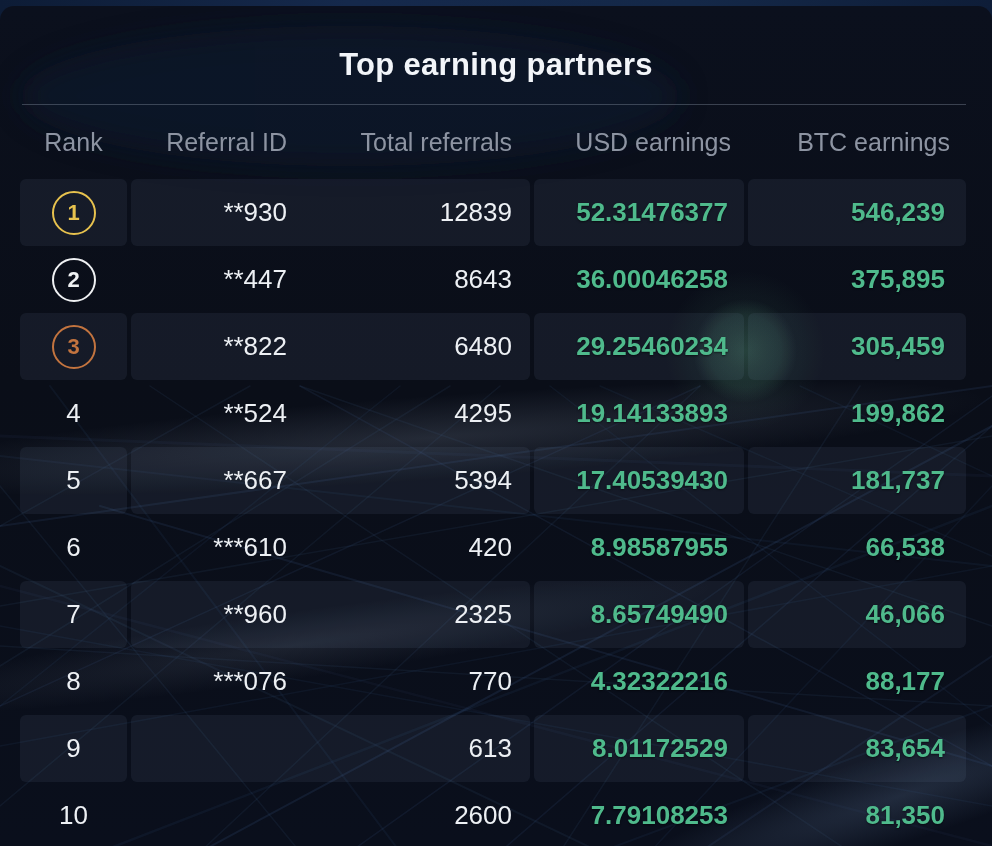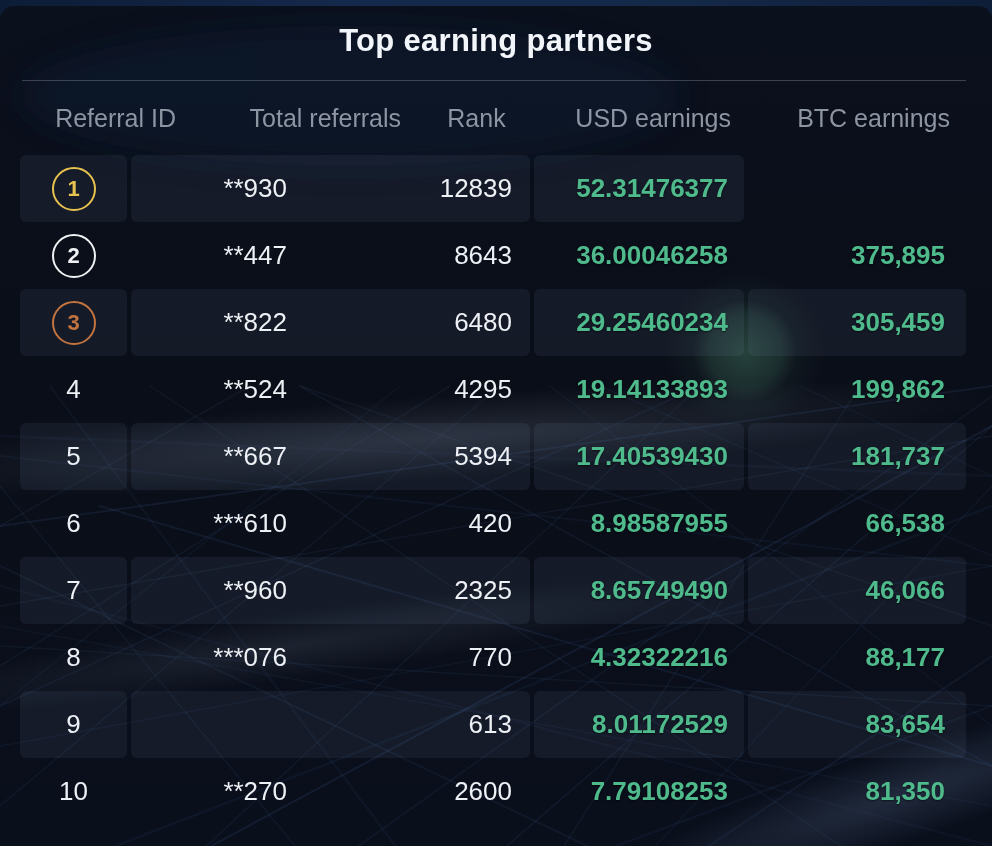--- a/index.html
+++ b/index.html
@@ -9,21 +9,21 @@
     font-family:"Liberation Sans","DejaVu Sans",sans-serif;
   }
   .card{
     position:relative;margin-top:6px;height:840px;overflow:hidden;
     border-radius:14px 14px 0 0;
     background:linear-gradient(180deg,#0b101d 0%,#0a0e18 45%,#0a0f1c 100%);
   }
   .bg-art{position:absolute;inset:0;z-index:0;pointer-events:none;}
   .content{position:relative;z-index:1;}
   .title{
-    padding-top:18px;text-align:center;
+    padding-top:42px;text-align:center;
     font-size:31px;line-height:34px;font-weight:700;letter-spacing:.3px;
     color:#f2f5f9;
   }
   .divider{margin:22px 26px 0 22px;border:none;border-top:1px solid rgba(150,160,178,.35);height:0;}
   .header-row,.row{
     display:flex;align-items:center;column-gap:4px;
     padding-left:20px;padding-right:26px;
   }
   .header-row{height:74px;color:#8d94a2;font-size:25px;}
   .row{height:67px;font-size:26px;color:#edf0f4;}
@@ -113,42 +113,45 @@
 
     <circle cx="745" cy="345" r="52" fill="url(#greenGlow)"></circle>
     <circle cx="745" cy="345" r="80" fill="url(#greenGlow)" opacity="0.35"></circle>
   </svg>
 
   <div class="content">
     <div class="title">Top earning partners</div>
     <hr class="divider">
 
     <div class="header-row">
+      <div class="seg seg-rank">Rank</div>
       <div class="seg seg-mid">
         <span class="ref">Referral ID</span>
         <span class="tot">Total referrals</span>
       </div>
-      <div class="seg seg-rank">Rank</div>
       <div class="seg seg-usd">USD earnings</div>
       <div class="seg seg-btc">BTC earnings</div>
     </div>
 
     <div>
 
       <div class="row hl">
         <div class="seg seg-rank">
             <span class="badge gold">1</span>
           </div>
         <div class="seg seg-mid">
           <span class="ref">**930</span>
           <span class="tot">12839</span>
         </div>
         <div class="seg seg-btc">
             <span class="green">52.31476377</span>
           </div>
+        <div class="seg seg-usd">
+            <span class="green">546,239</span>
+          </div>
       </div>
 
       <div class="row">
         <div class="seg seg-rank">
             <span class="badge silver">2</span>
           </div>
         <div class="seg seg-mid">
           <span class="ref">**447</span>
           <span class="tot">8643</span>
         </div>
@@ -269,21 +272,20 @@
         <div class="seg seg-usd">
             <span class="green">83,654</span>
           </div>
       </div>
 
       <div class="row">
         <div class="seg seg-rank">
             <span class="rank-num">10</span>
           </div>
         <div class="seg seg-mid">
-          <span class="ref">**270</span>
           <span class="tot">2600</span>
         </div>
         <div class="seg seg-btc">
             <span class="green">7.79108253</span>
           </div>
         <div class="seg seg-usd">
             <span class="green">81,350</span>
           </div>
       </div>
 

